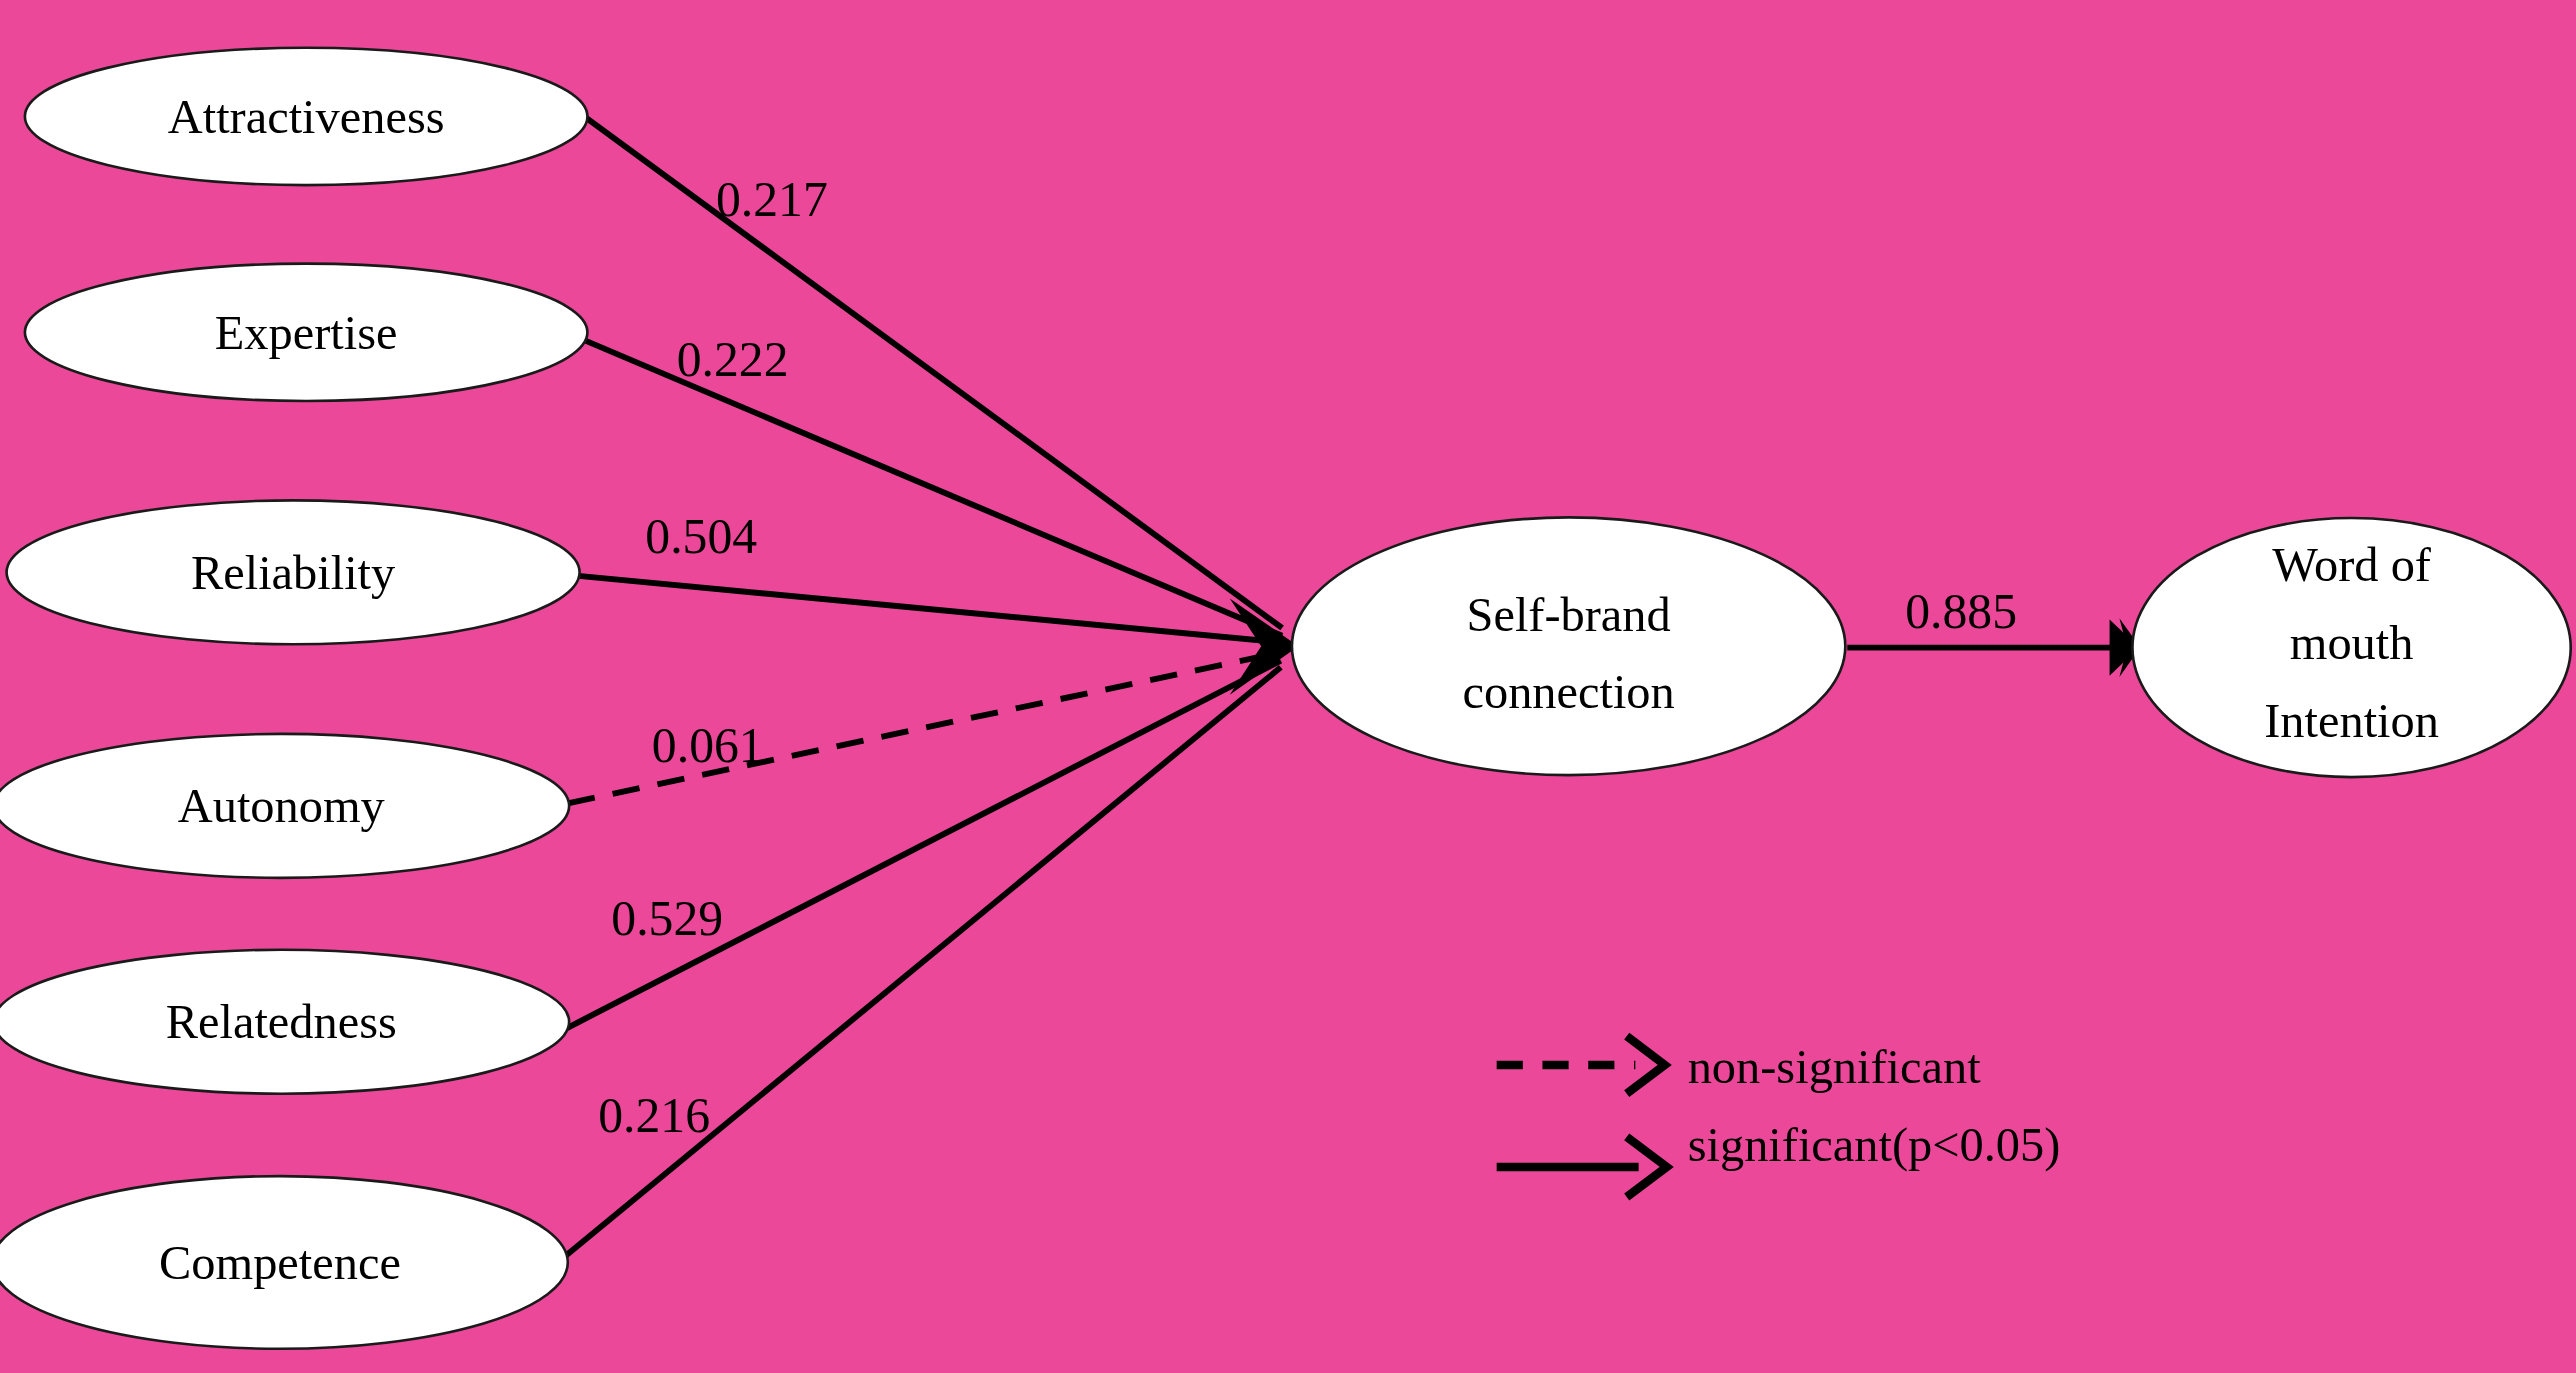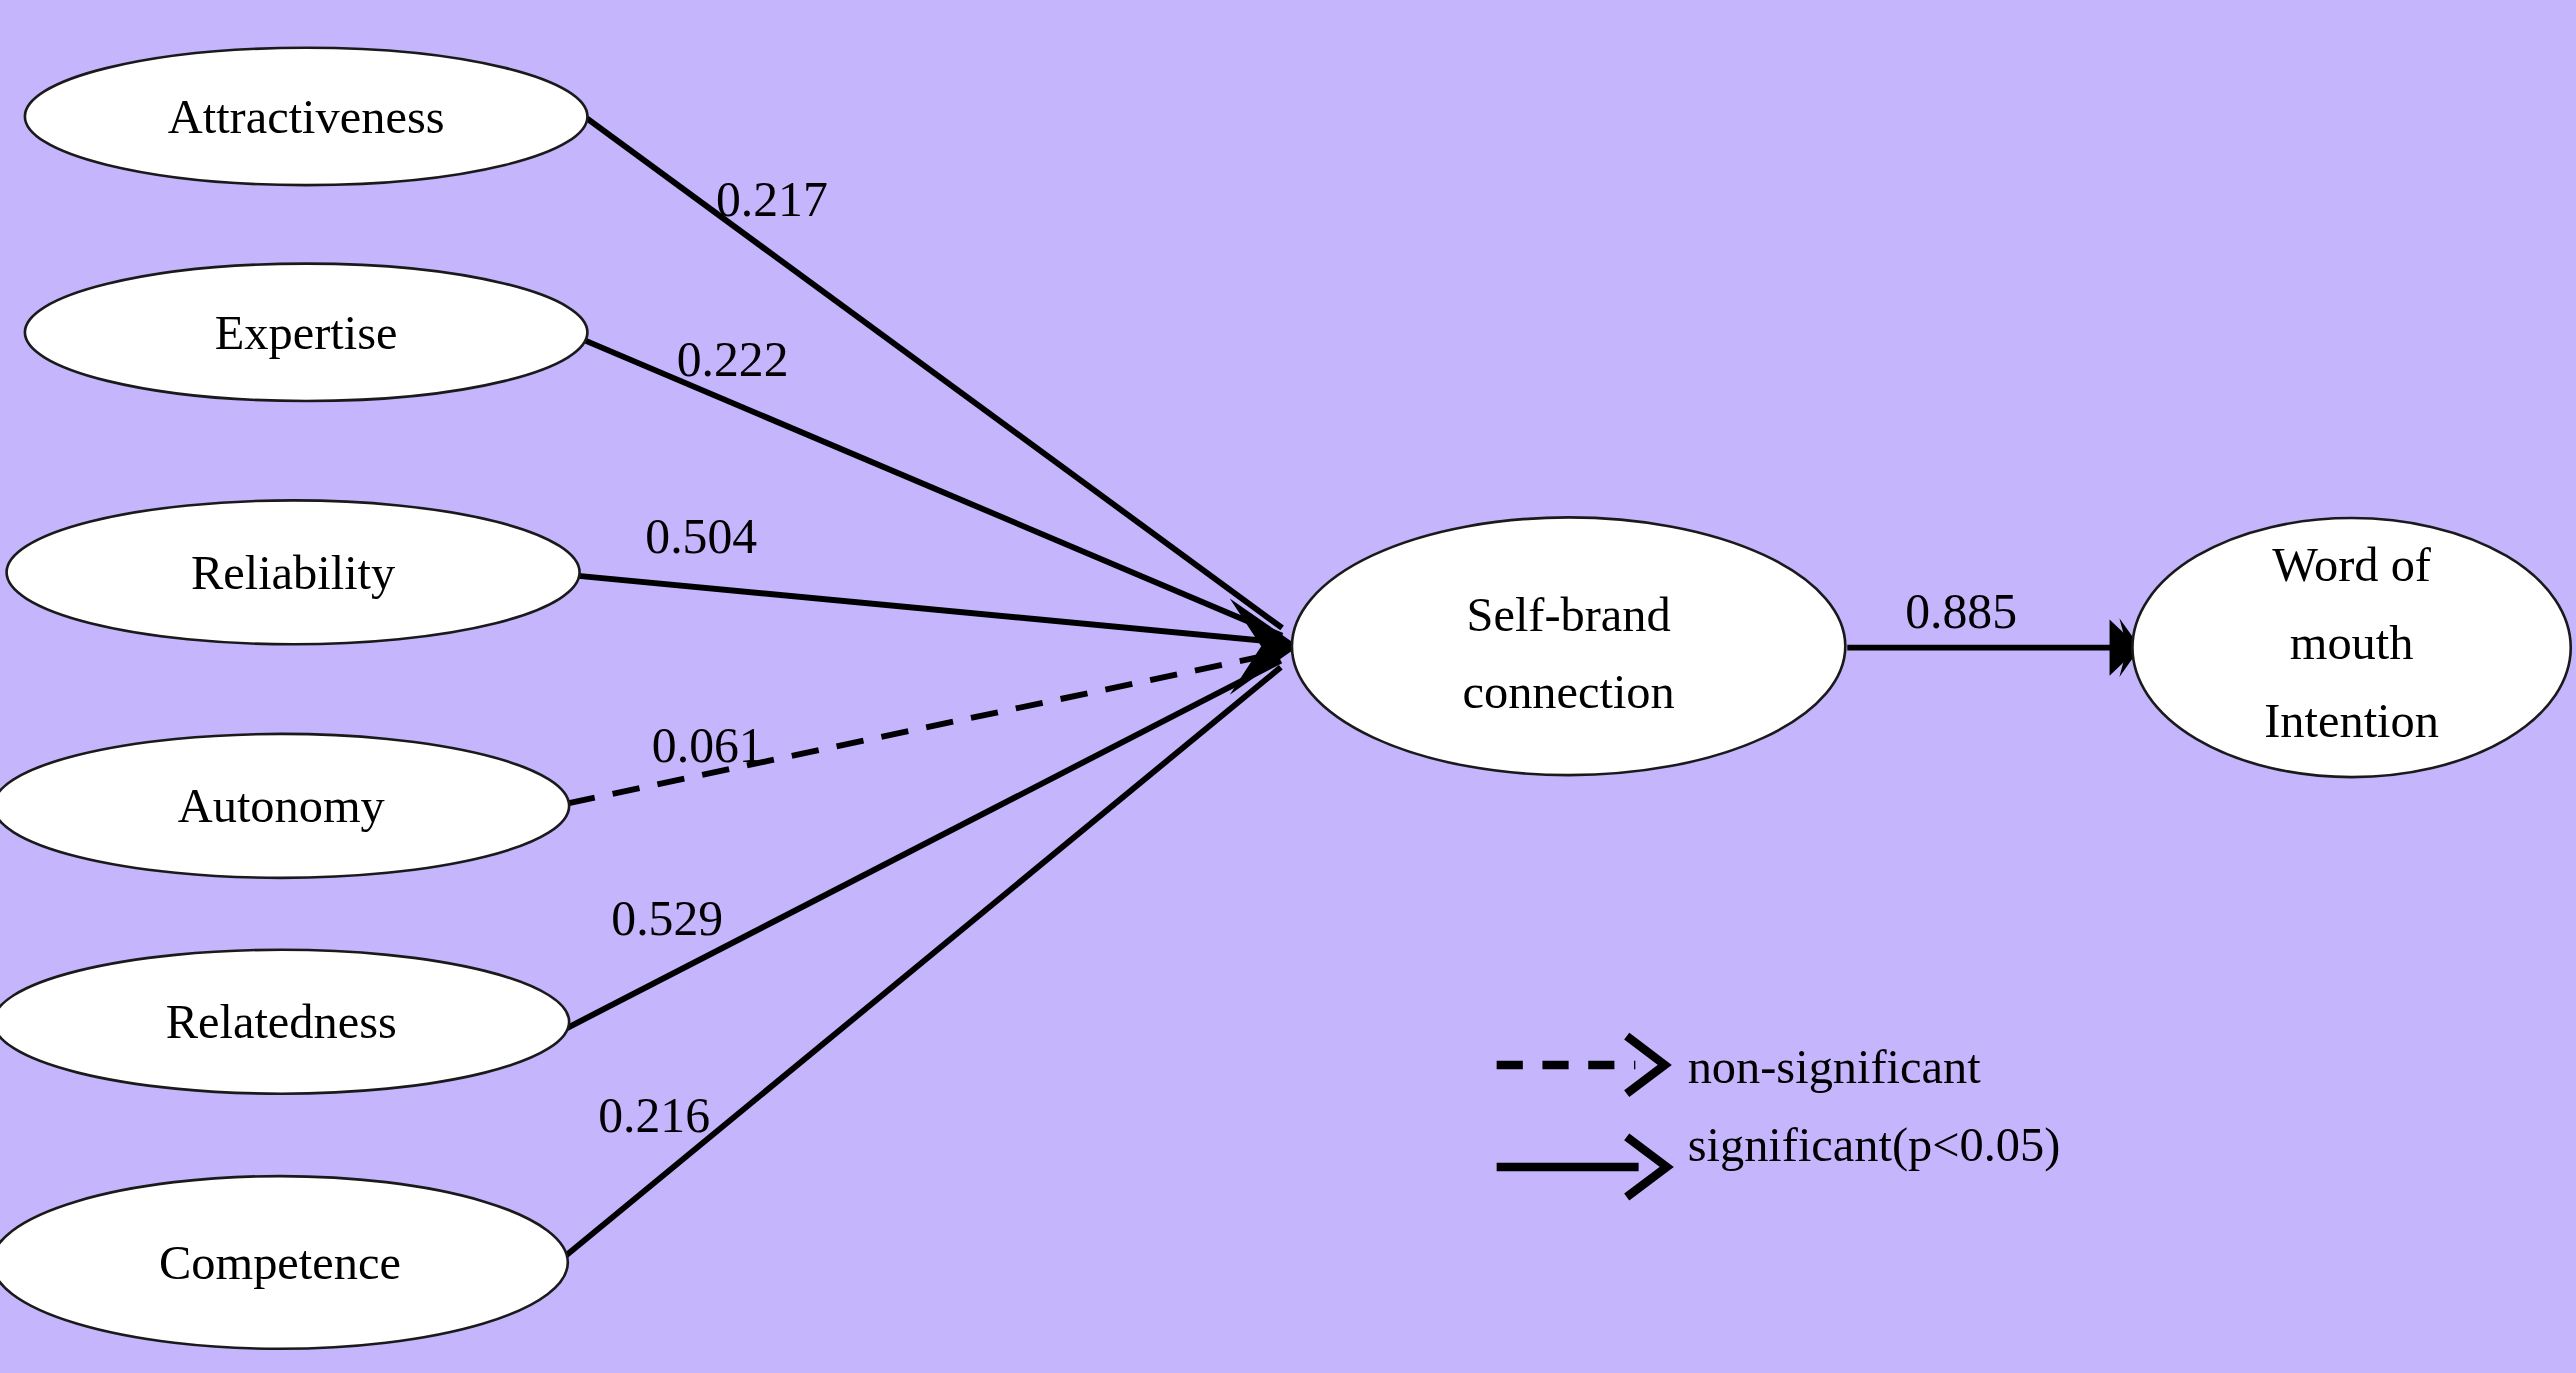--- a/index.html
+++ b/index.html
@@ -11,21 +11,21 @@
   body {
     width: 2576px;
     height: 1373px;
     overflow: hidden;
     font-family: "Liberation Serif", "DejaVu Serif", serif;
   }
   #diagram-root {
     position: relative;
     width: 2576px;
     height: 1373px;
-    background: #c4b5fd;
+    background: #ec4899;
   }
   svg#model-svg {
     display: block;
     width: 2576px;
     height: 1373px;
   }
   .node-ellipse {
     fill: #ffffff;
     stroke: #1a1a1a;
     stroke-width: 4;

